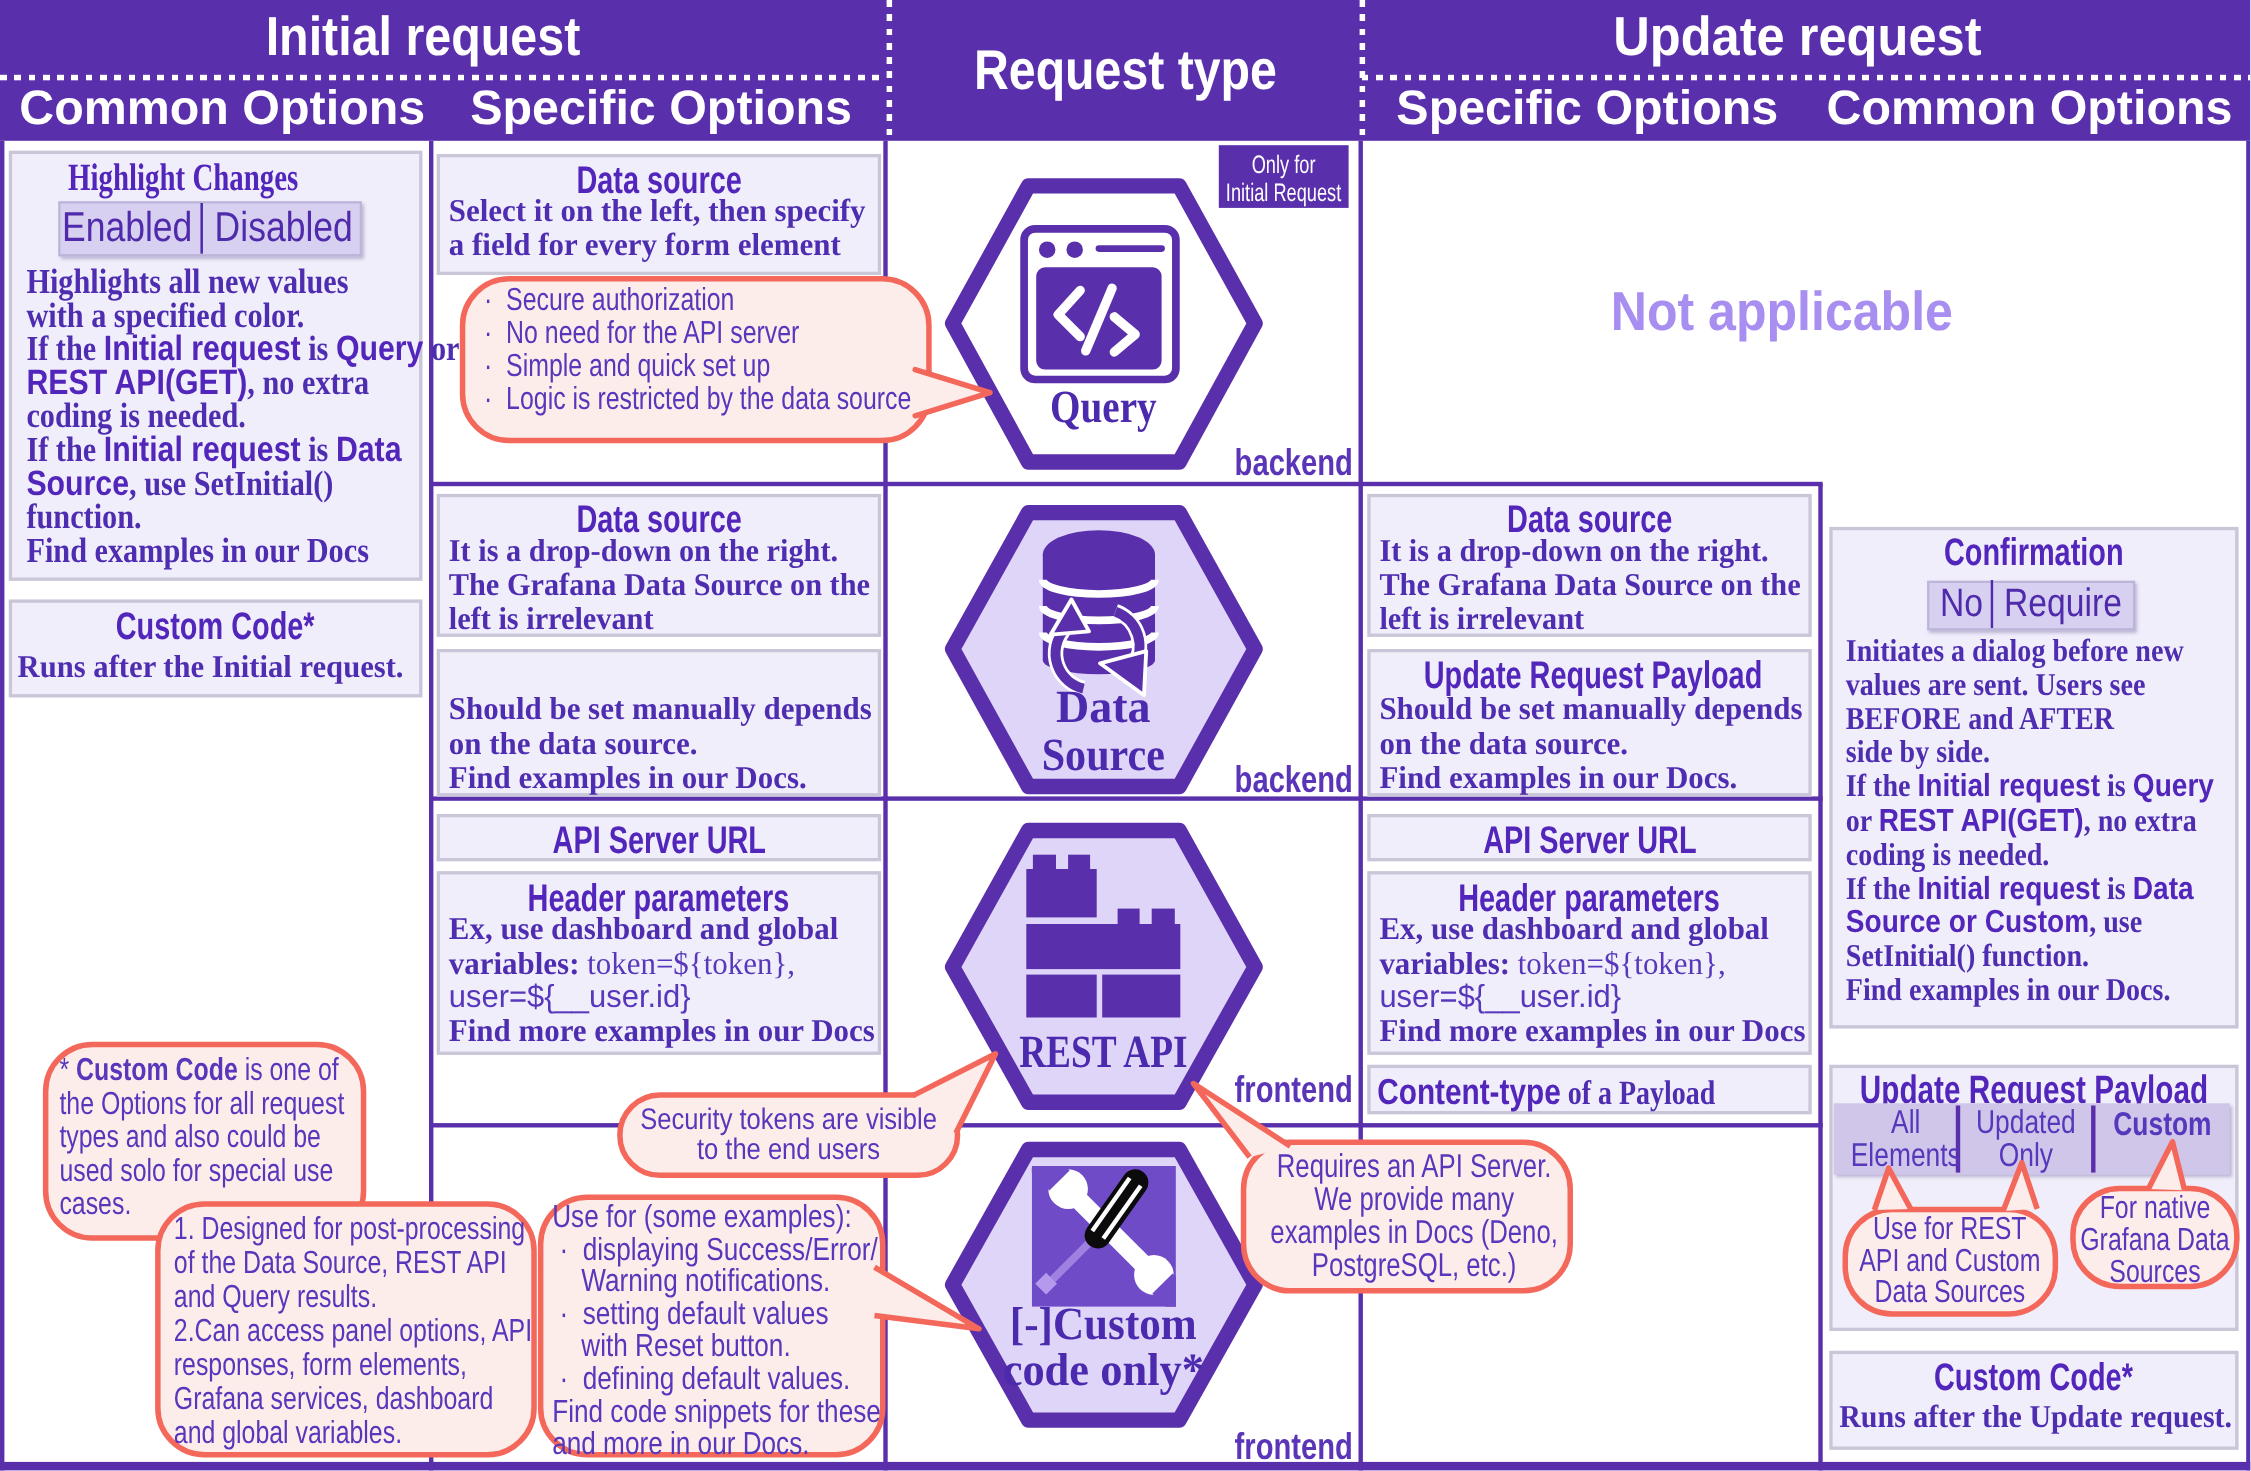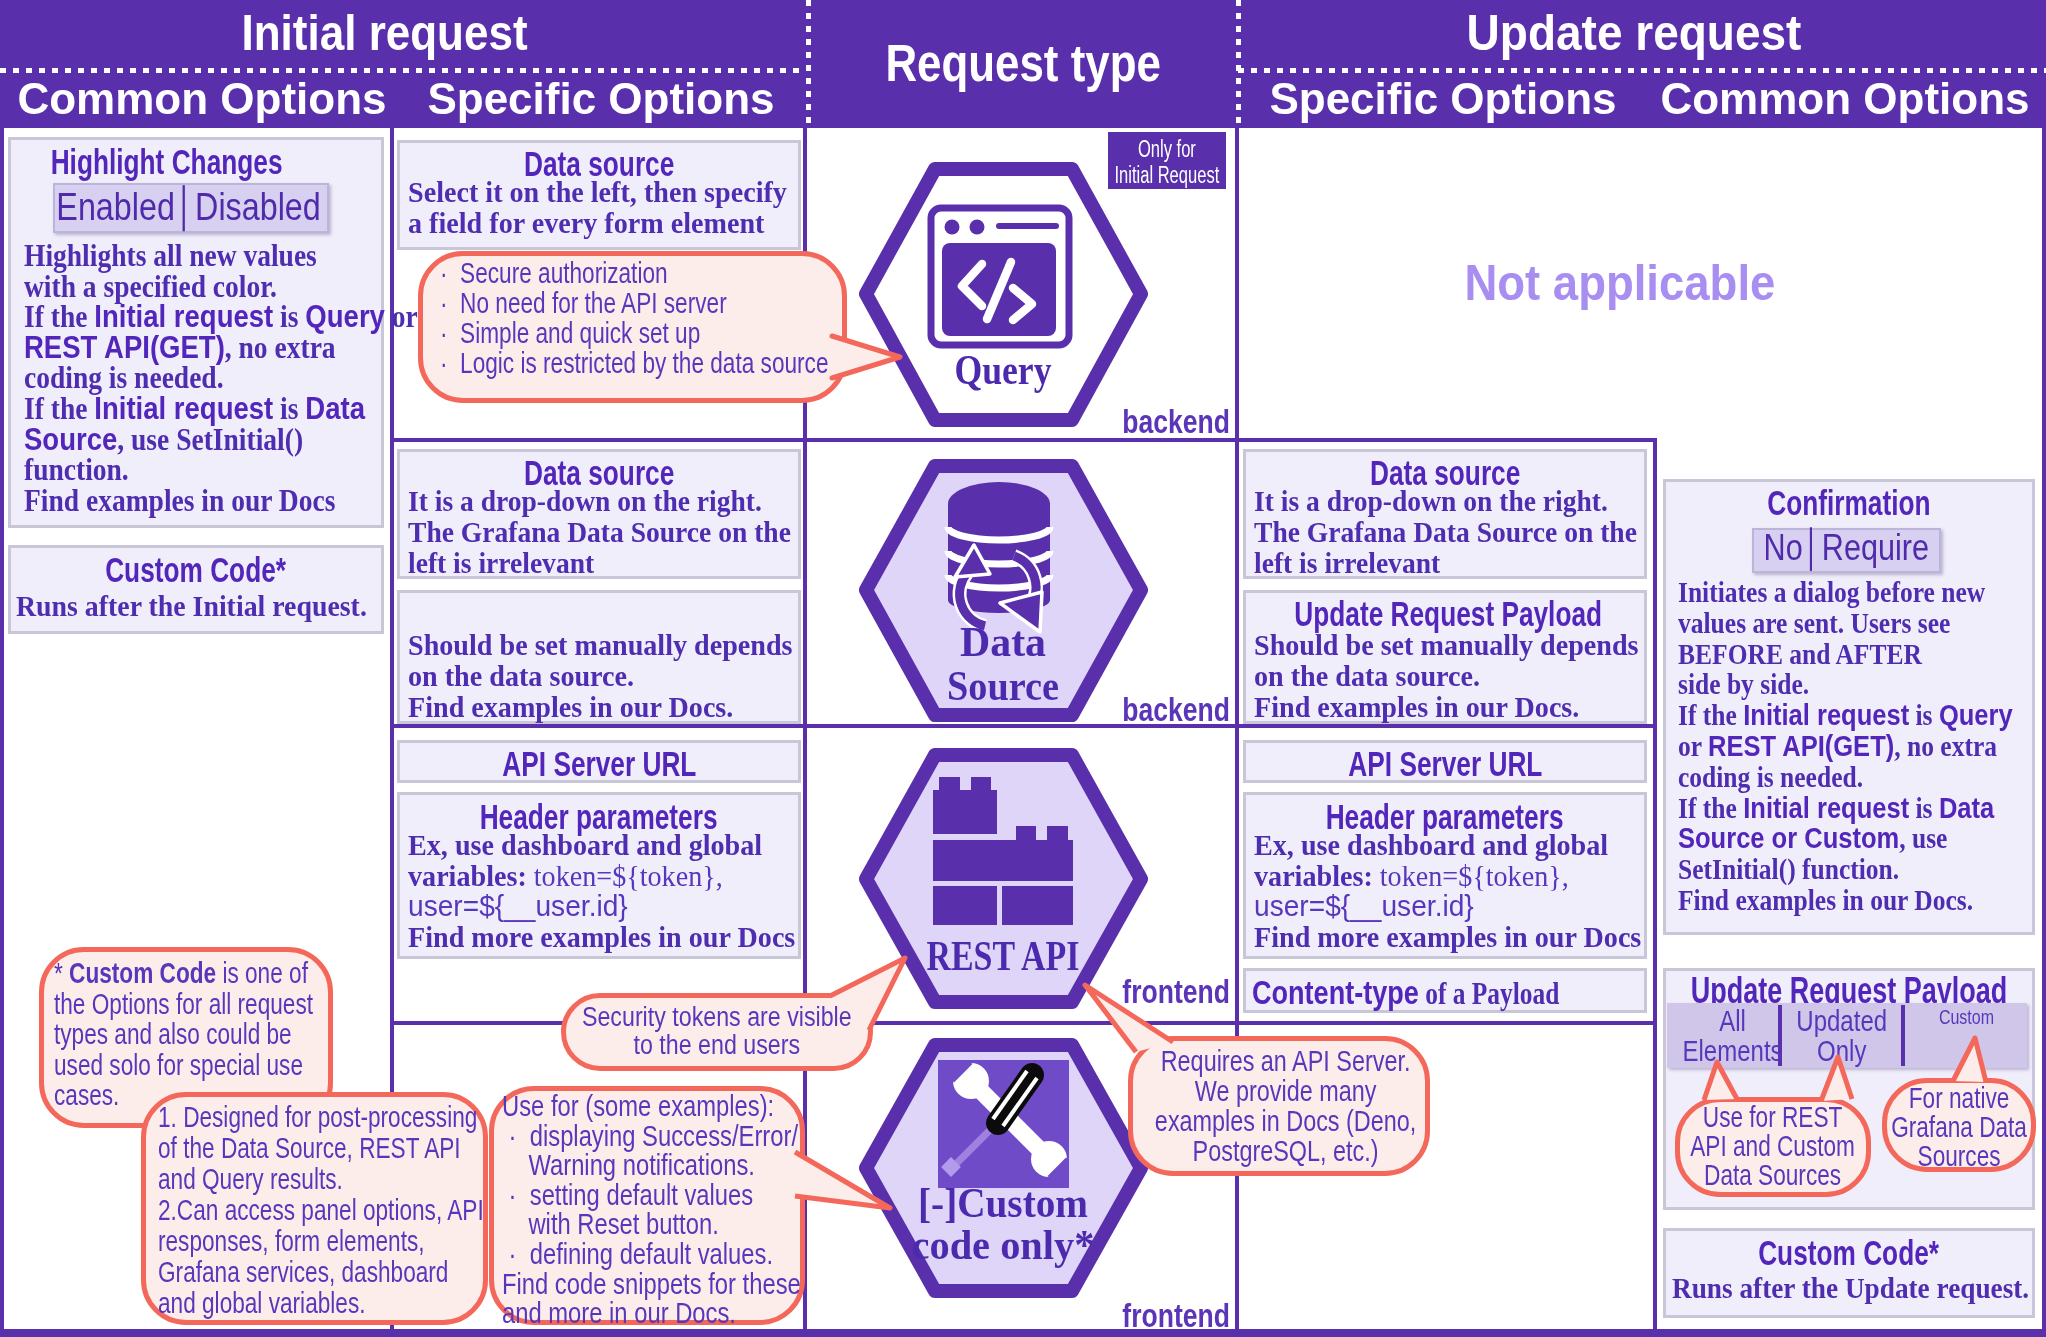--- a/index.html
+++ b/index.html
@@ -64,21 +64,21 @@
   <div class="abs gl" style="left:0;top:1329px;width:2046px;height:8px;"></div>
   <div class="abs gl" style="left:390px;top:128px;width:4px;height:1209px;"></div>
   <div class="abs gl" style="left:803px;top:128px;width:4px;height:1209px;"></div>
   <div class="abs gl" style="left:1235px;top:128px;width:4px;height:1209px;"></div>
   <div class="abs gl" style="left:1653px;top:440px;width:4px;height:897px;"></div>
   <div class="abs gl" style="left:392px;top:438px;width:1265px;height:4px;"></div>
   <div class="abs gl" style="left:392px;top:724px;width:1265px;height:4px;"></div>
   <div class="abs gl" style="left:392px;top:1021px;width:1265px;height:4px;"></div>
 
   <div class="abs box" style="left:8px;top:137px;width:376px;height:391px;"></div>
-  <div class="abs ctr" style="left:8px;top:142px;width:317px;"><span class="title sqz" id="t1" style="font-size:35px;transform:scaleX(.75);transform-origin:center top;">Highlight Changes</span></div>
+  <div class="abs ctr" style="left:8px;top:142px;width:317px;font-family:Liberation Serif, serif;"><span class="title sqz" id="t1" style="font-size:35px;transform:scaleX(.75);transform-origin:center top;">Highlight Changes</span></div>
   <div class="abs chip" style="left:53px;top:183px;width:276px;height:50px;"></div>
   <div class="abs ctr" style="left:29px;top:184px;width:320px;font-size:38px;line-height:46px;color:#4f2bab;"><span class="sqz" id="ch1" style="transform:scaleX(.85);transform-origin:center center;">Enabled<span style="font-weight:normal;">│</span>Disabled</span></div>
   <div class="abs" id="c1body" style="left:24px;top:240px;font-size:32px;line-height:30.6px;">
     <span class="sqz" style="transform:scaleX(.86);">
     <span class="slab">Highlights all new values</span><br>
     <span class="slab">with a specified color.</span><br>
     <span class="slab">If the <span class="bsans">Initial request</span> is <span class="bsans">Query</span> or</span><br>
     <span class="slab"><span class="bsans">REST API(GET)</span>, no extra</span><br>
     <span class="slab">coding is needed.</span><br>
     <span class="slab">If the <span class="bsans">Initial request</span> is <span class="bsans">Data</span></span><br>
@@ -184,21 +184,21 @@
     <span class="slab">Find examples in our Docs.</span></span>
   </div>
 
   <div class="abs box" style="left:1663px;top:968px;width:372px;height:242px;"></div>
   <div class="abs ctr" style="left:1591px;top:970px;width:516px;"><span class="title sqz" style="font-size:36px;transform:scaleX(.75);transform-origin:center top;">Update Request Payload</span></div>
   <div class="abs" style="left:1667px;top:1003px;width:360px;height:65px;background:#cfc6e9;box-shadow:2px 2px 3px rgba(120,110,160,.45);"></div>
   <div class="abs" style="left:1778px;top:1005px;width:4px;height:61px;background:var(--pu);"></div>
   <div class="abs" style="left:1901px;top:1005px;width:4px;height:61px;background:var(--pu);"></div>
   <div class="abs ctr sans" style="left:1667px;top:1006px;width:132px;font-size:30px;line-height:30px;"><span class="sqz" style="transform:scaleX(.8);transform-origin:center top;">All<br>Elements</span></div>
   <div class="abs ctr sans" style="left:1782px;top:1006px;width:119px;font-size:30px;line-height:30px;"><span class="sqz" style="transform:scaleX(.8);transform-origin:center top;">Updated<br>Only</span></div>
-  <div class="abs ctr sans" style="left:1905px;top:1006px;width:122px;font-size:20px;"><span class="sqz" style="transform:scaleX(.8);transform-origin:center top;">Custom</span></div>
+  <div class="abs ctr sans" style="left:1905px;top:1006px;width:122px;font-size:30px;font-weight:bold;"><span class="sqz" style="transform:scaleX(.8);transform-origin:center top;">Custom</span></div>
 
   <div class="abs box" style="left:1663px;top:1228px;width:372px;height:90px;"></div>
   <div class="abs ctr" style="left:1663px;top:1233px;width:372px;"><span class="title sqz" style="font-size:35px;transform:scaleX(.75);transform-origin:center top;">Custom Code*</span></div>
   <div class="abs" style="left:1672px;top:1272px;font-size:29px;"><span class="slab sqz" style="transform:scaleX(.94);">Runs after the Update request.</span></div>
 
   <div class="abs hdr" style="left:1108px;top:132px;width:118px;height:57px;"></div>
   <div class="abs ctr wt" style="left:1083px;top:136px;width:168px;font-size:23px;line-height:26px;font-weight:normal;"><span class="sqz" style="transform:scaleX(.72);transform-origin:center top;">Only for<br>Initial Request</span></div>
 
   <svg class="abs" width="2046" height="1337" viewBox="0 0 2046 1337" style="left:0;top:0;pointer-events:none;">
 

